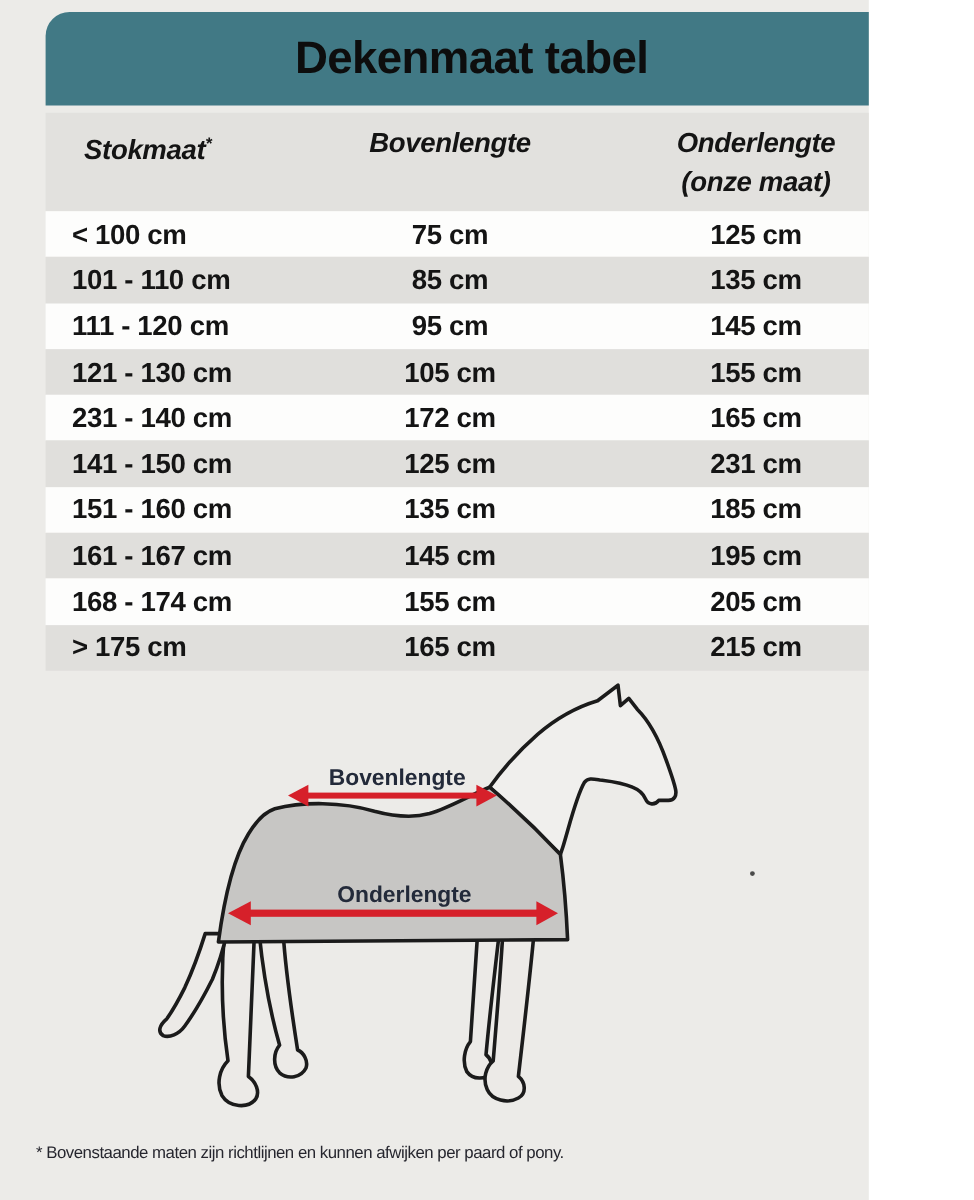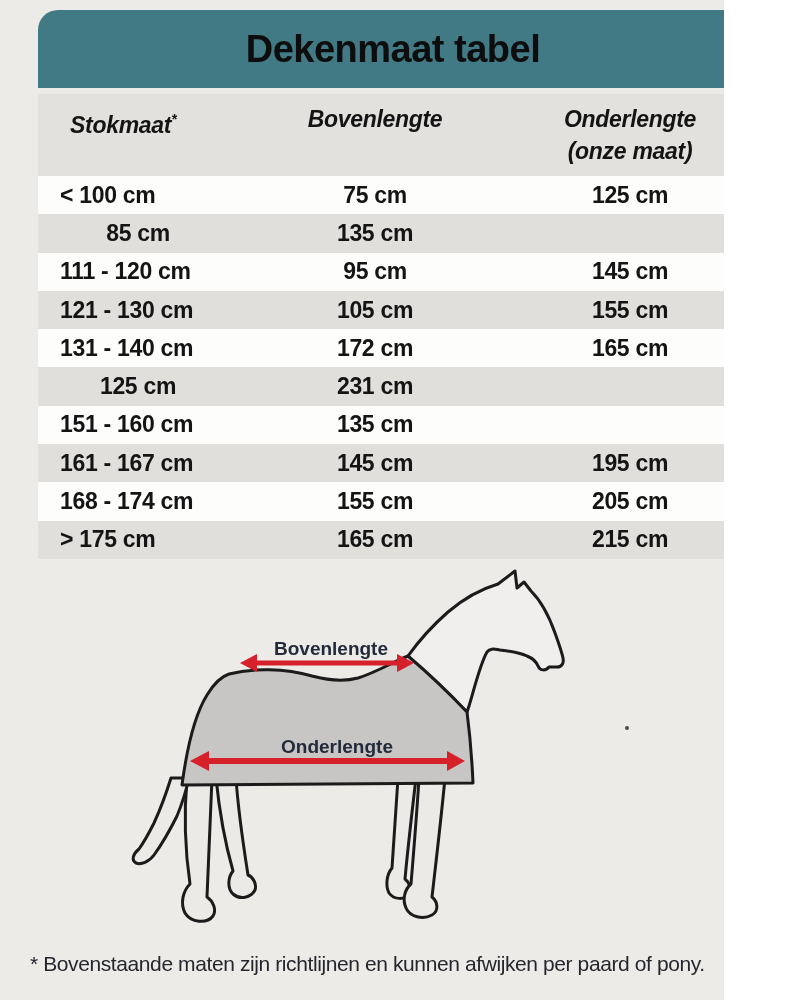--- a/index.html
+++ b/index.html
@@ -33,21 +33,21 @@
   .srow .cell.c2,.srow .cell.c3{text-align:center;}
 
   .figure{position:absolute;left:0;top:555px;width:812px;height:400px;}
   .figure svg{display:block;width:812px;height:400px;}
   .diagram-label{position:absolute;transform:translate(-50%,-50%);
     font-size:19px;font-weight:700;color:var(--label-text);white-space:nowrap;}
   .label-boven{left:331px;top:94px;}
   .label-onder{left:337px;top:192px;}
 
   .footnote{position:absolute;left:30px;top:952px;width:770px;
-    font-size:21px;font-weight:400;color:#26262e;letter-spacing:-0.4px;}
+    font-size:14px;font-weight:400;color:#26262e;letter-spacing:-0.4px;}
 </style>
 </head>
 <body>
 
 <div class="page">
 
   <div class="banner">
     <div class="title">Dekenmaat tabel</div>
   </div>
 
@@ -60,45 +60,48 @@
     </div>
   </div>
 
   <div class="tbody">
     <div class="srow">
       <div class="cell c1">&lt; 100 cm</div>
       <div class="cell c2">75 cm</div>
       <div class="cell c3">125 cm</div>
     </div>
     <div class="srow">
+      <div class="cell c1">101 - 110 cm</div>
       <div class="cell c2">85 cm</div>
       <div class="cell c3">135 cm</div>
     </div>
     <div class="srow">
       <div class="cell c1">111 - 120 cm</div>
       <div class="cell c2">95 cm</div>
       <div class="cell c3">145 cm</div>
     </div>
     <div class="srow">
       <div class="cell c1">121 - 130 cm</div>
       <div class="cell c2">105 cm</div>
       <div class="cell c3">155 cm</div>
     </div>
     <div class="srow">
-      <div class="cell c1">131 - 140 cm</div>
+      <div class="cell c1">231 - 140 cm</div>
       <div class="cell c2">172 cm</div>
       <div class="cell c3">165 cm</div>
     </div>
     <div class="srow">
+      <div class="cell c1">141 - 150 cm</div>
       <div class="cell c2">125 cm</div>
       <div class="cell c3">231 cm</div>
     </div>
     <div class="srow">
       <div class="cell c1">151 - 160 cm</div>
       <div class="cell c2">135 cm</div>
+      <div class="cell c3">185 cm</div>
     </div>
     <div class="srow">
       <div class="cell c1">161 - 167 cm</div>
       <div class="cell c2">145 cm</div>
       <div class="cell c3">195 cm</div>
     </div>
     <div class="srow">
       <div class="cell c1">168 - 174 cm</div>
       <div class="cell c2">155 cm</div>
       <div class="cell c3">205 cm</div>

